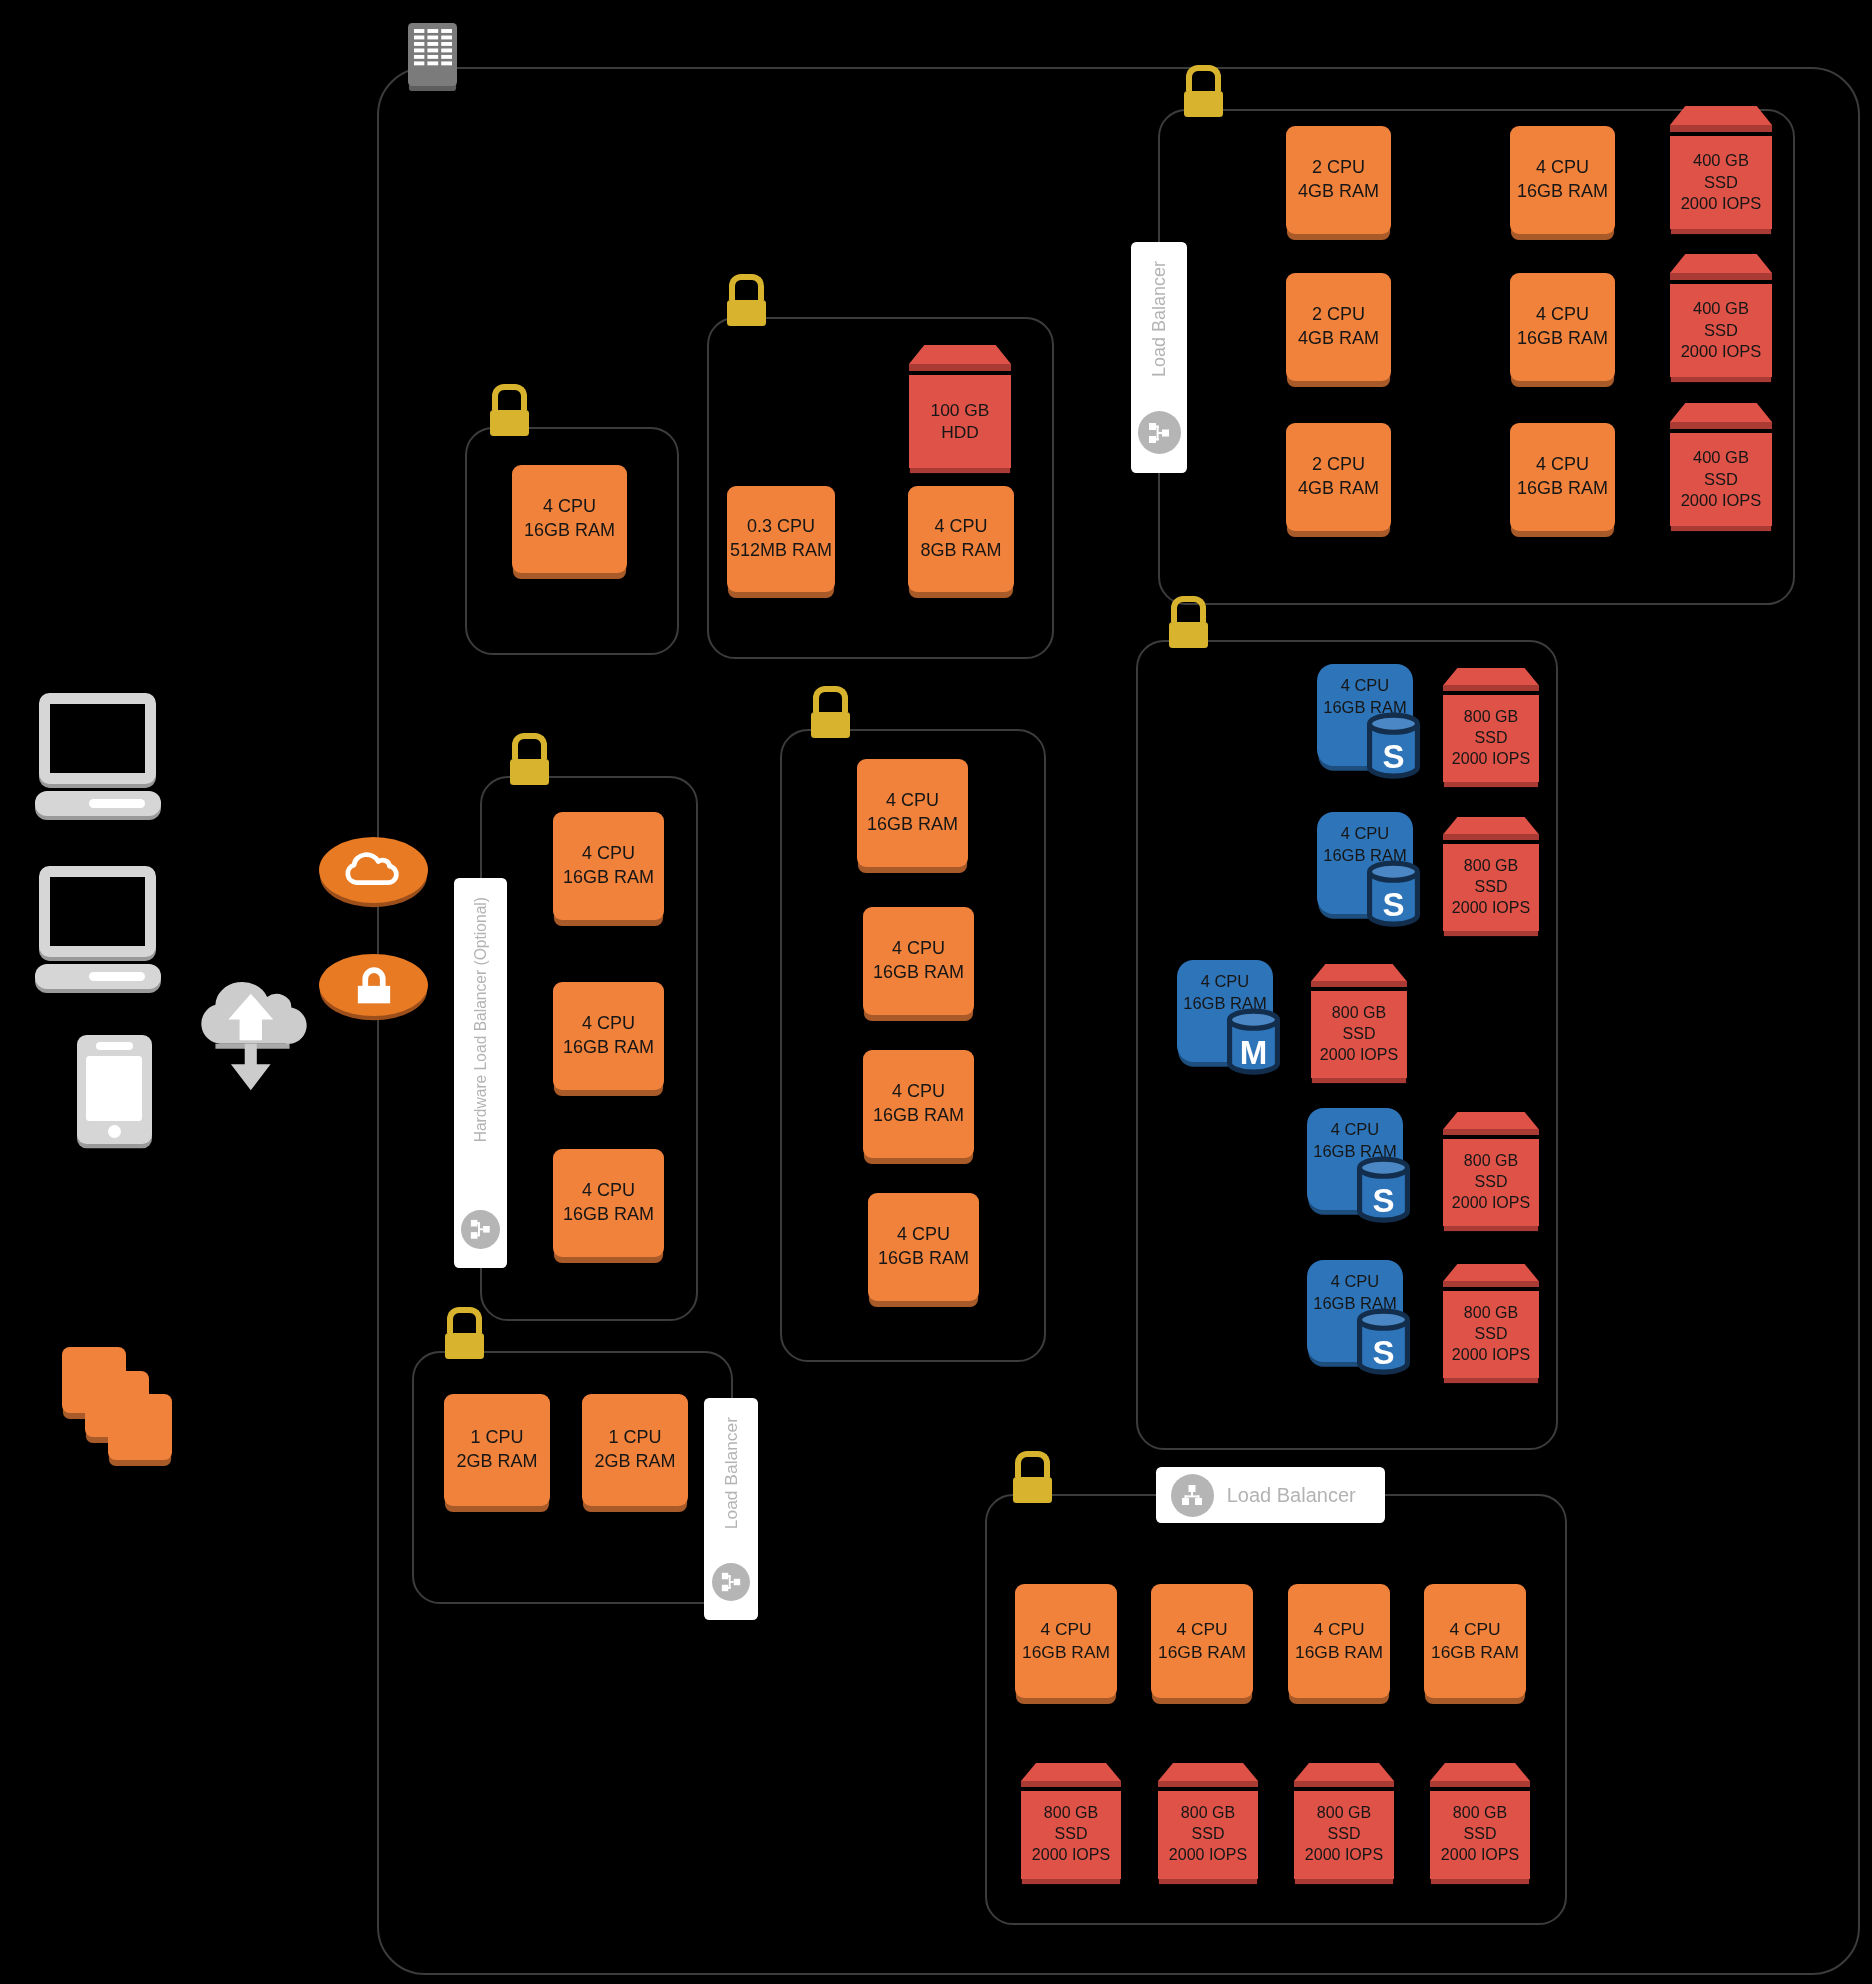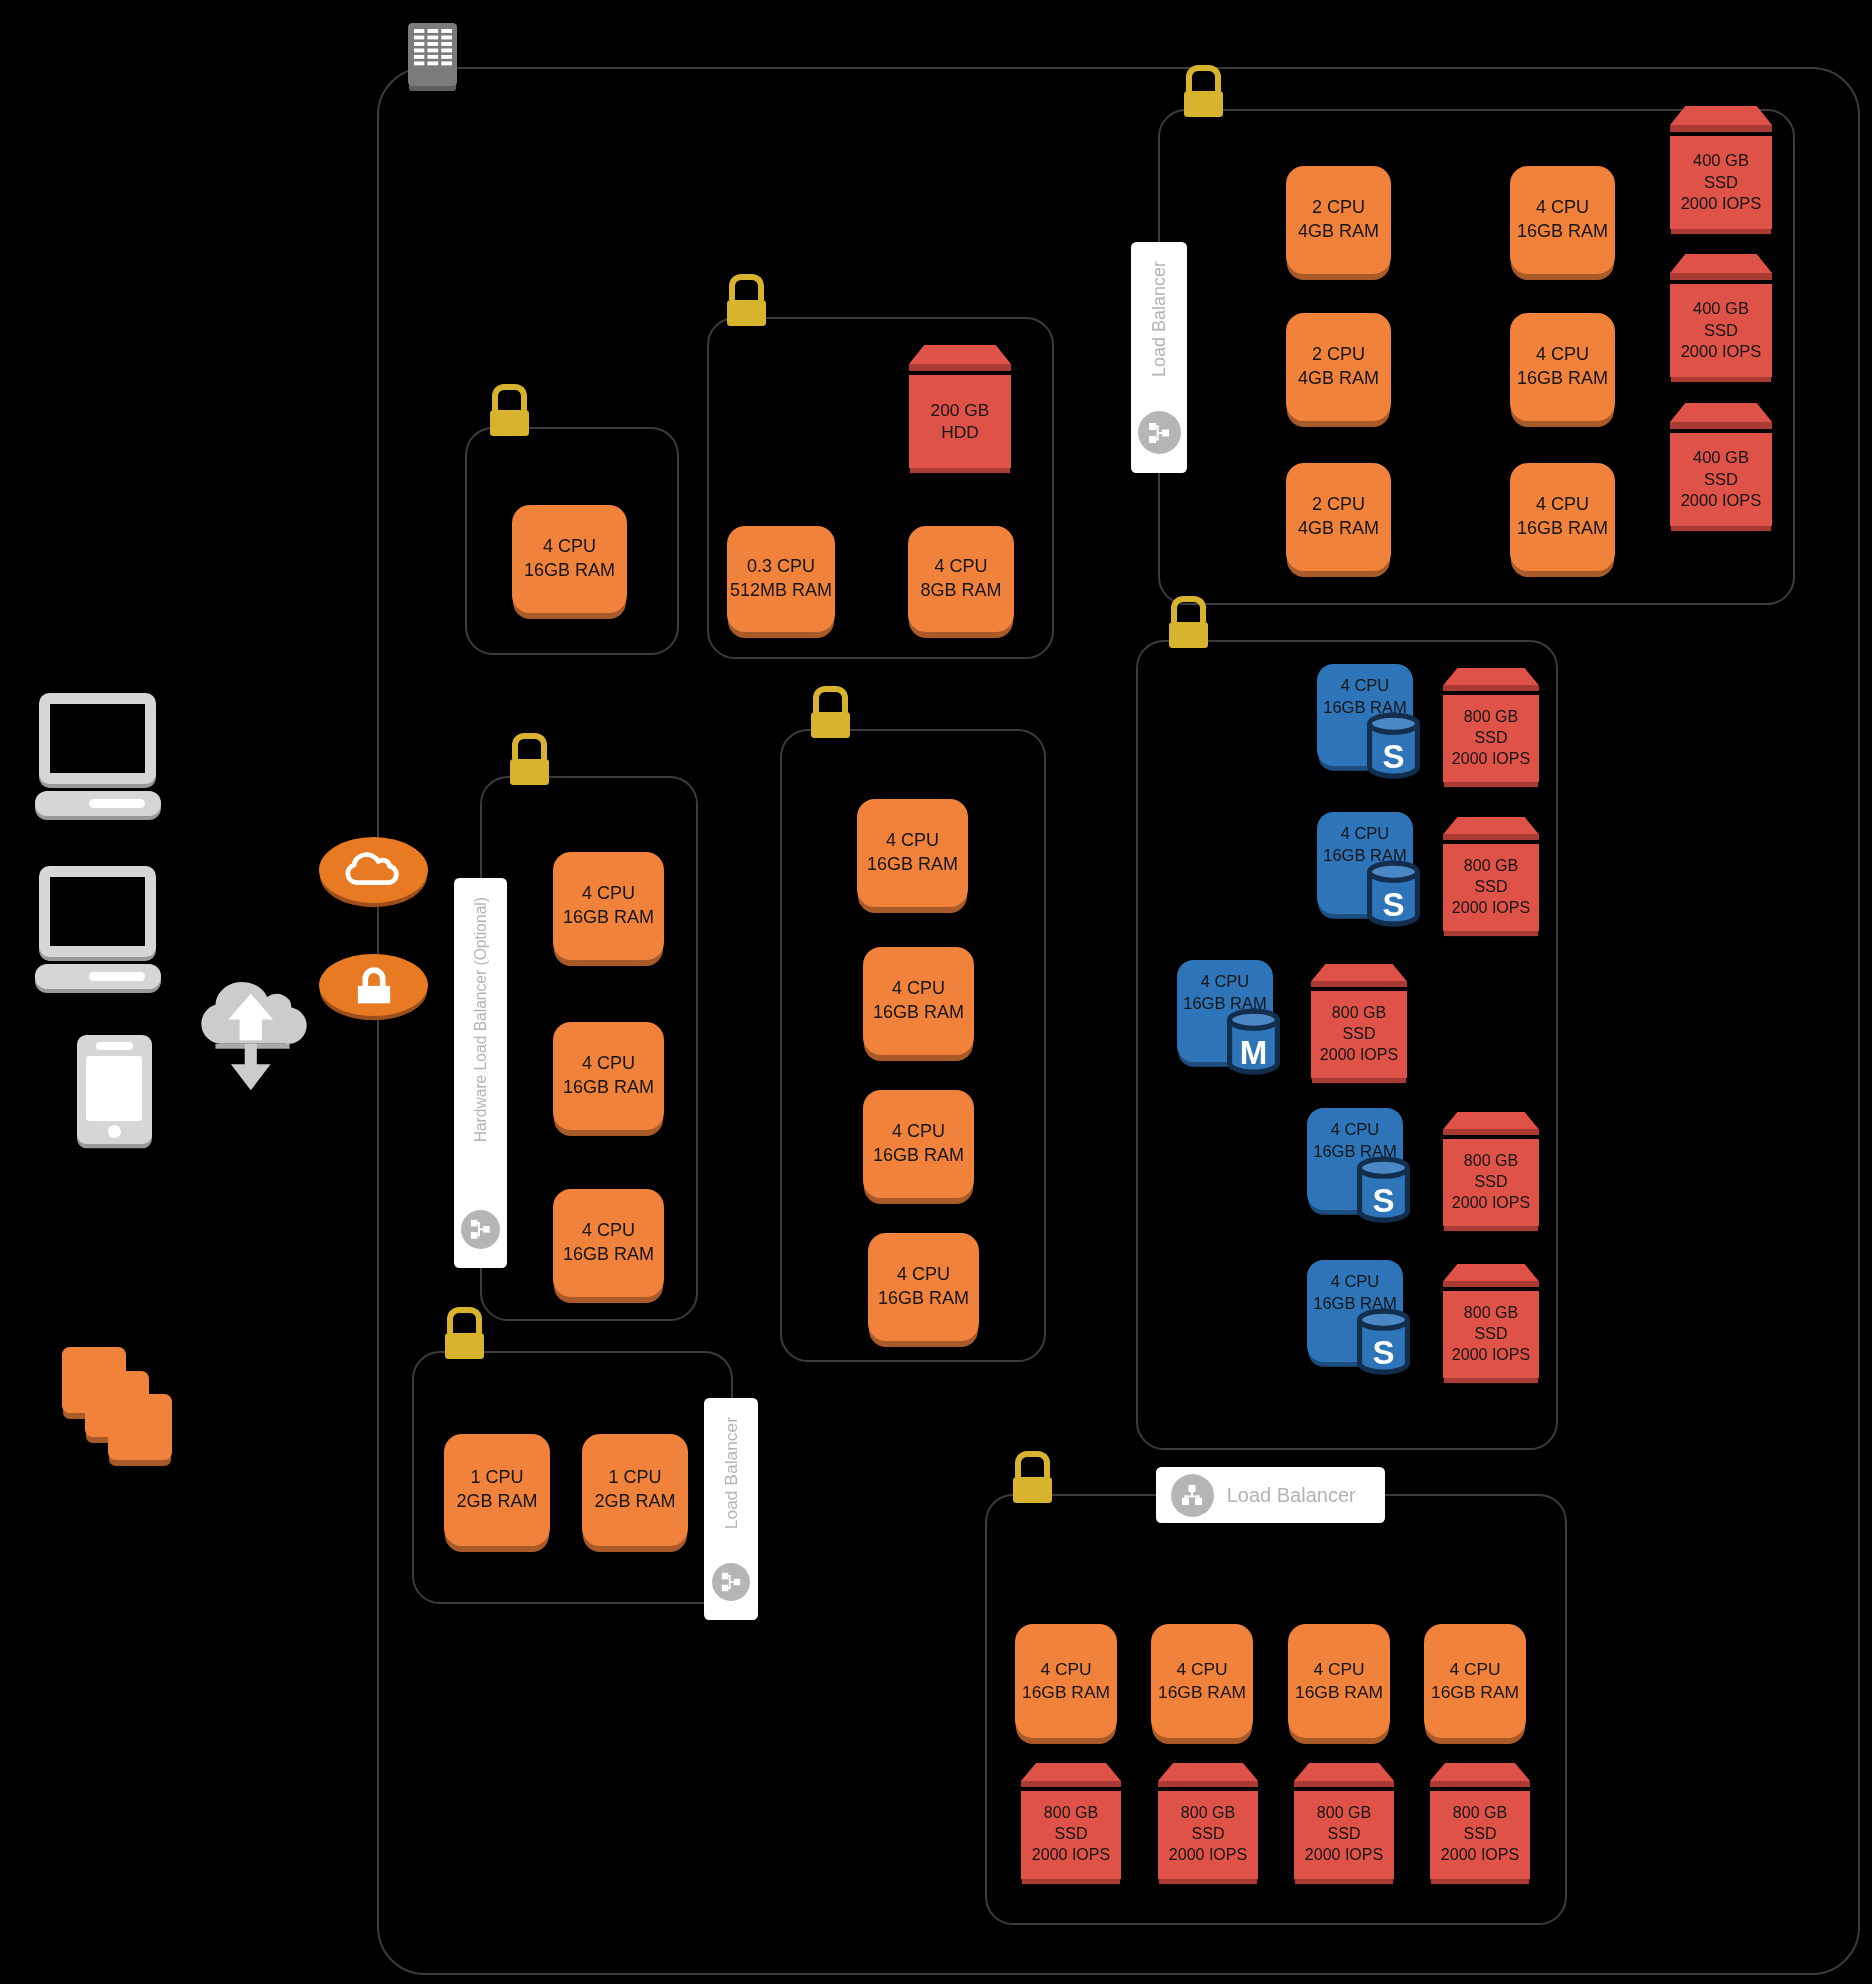--- a/index.html
+++ b/index.html
@@ -3,21 +3,21 @@
 <meta charset="utf-8">
 <style>
   html,body{margin:0;padding:0;background:#000;}
   body{width:1873px;height:1985px;position:relative;overflow:hidden;
        font-family:"Liberation Sans", sans-serif;}
   .abs{position:absolute;}
   .grp{position:absolute;border:2.2px solid #3C3C3C;border-radius:28px;}
   .outer{position:absolute;border:2.6px solid #3C3C3C;border-radius:48px;}
   .box{position:absolute;display:flex;align-items:center;justify-content:center;
        text-align:center;white-space:pre-line;font-size:18px;line-height:1.32;color:#161616;}
-  .orange{background:#F0823C;border-radius:18px;box-shadow:0 7px 0 -0.9px #A85A28;margin-top:40px;}
+  .orange{background:#F0823C;border-radius:9px;box-shadow:0 7px 0 -0.9px #A85A28;}
   .blue{background:#2E74B8;border-radius:16.5px;box-shadow:0 6px 0 -1.3px #1D4E7E;
         align-items:flex-start;padding-top:11.3px;font-size:16.5px;}
   .storage{position:absolute;}
   .lid{height:19px;background:#DE5248;clip-path:polygon(15% 0,85% 0,100% 100%,0 100%);}
   .lid2{height:6.5px;background:#A93A34;margin-bottom:4.3px;}
   .sbody{background:#DE5248;box-shadow:0 6px 0 -0.9px #A93A34;display:flex;align-items:center;
          justify-content:center;text-align:center;white-space:pre-line;
          font-size:17.4px;line-height:1.3;color:#161616;}
   .sm .sbody{font-size:16px;}
   .lock{position:absolute;width:39px;z-index:6;}
@@ -134,21 +134,21 @@
 16GB RAM</div>
 
 <div class="grp" style="left:707px;top:317px;width:343px;height:338px;"></div>
 <div class="lock" style="left:727px;top:274px;">
   <div class="shackle"></div>
     <div class="lbody"></div>
 </div>
 <div class="storage" style="left:909px;top:345px;width:102px;">
   <div class="lid"></div>
     <div class="lid2"></div>
-  <div class="sbody" style="height:93px;">200 GB
+  <div class="sbody" style="height:93px;">100 GB
 HDD</div>
 </div>
 <div class="box orange" style="left:727px;top:486px;width:108px;height:106px;">0.3 CPU
 512MB RAM</div>
 <div class="box orange" style="left:908px;top:486px;width:106px;height:106px;">4 CPU
 8GB RAM</div>
 
 <div class="grp" style="left:1158px;top:109px;width:633px;height:492px;"></div>
 <div class="lock" style="left:1184px;top:65px;">
   <div class="shackle"></div>

